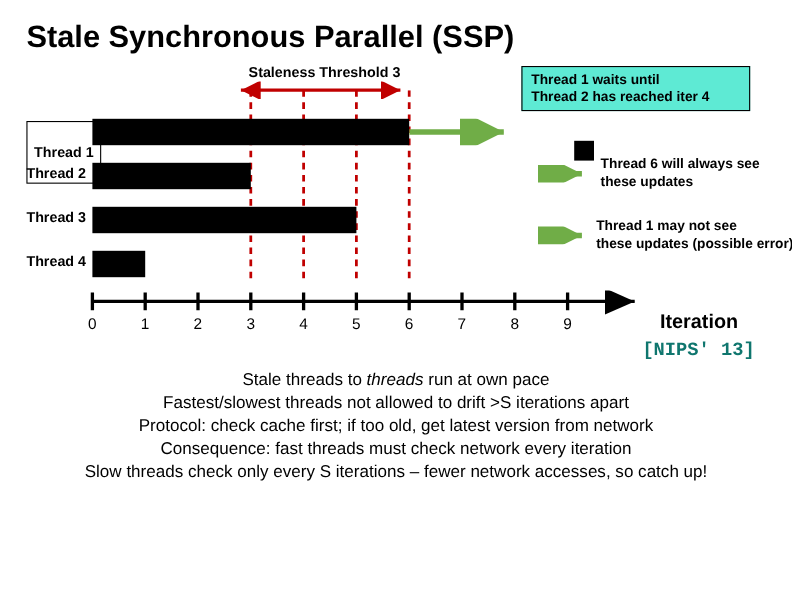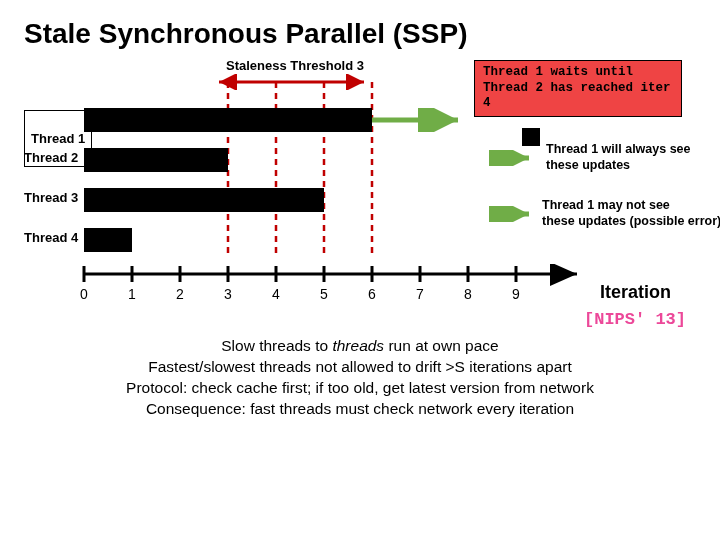--- a/index.html
+++ b/index.html
@@ -44,22 +44,21 @@
     height: 24px;
     background: #000;
   }
   .box-note {
     position: absolute;
     border: 1.5px solid #000;
     font-size: 12.5px;
     font-weight: 700;
     padding: 4px 8px;
     line-height: 1.25;
-    background: #ef4444;
-    font-family: Liberation Mono, monospace;
+    background: #5eead4;
   }
   .legend-text {
     position: absolute;
     font-size: 12.5px;
     font-weight: 700;
     line-height: 1.25;
   }
   .legend-sq {
     position: absolute;
     width: 18px;
@@ -69,21 +68,21 @@
   .iter-label {
     position: absolute;
     font-size: 18px;
     font-weight: 700;
   }
   .nips {
     position: absolute;
     font-family: "Courier New", monospace;
     font-size: 17px;
     font-weight: 700;
-    color: #ec4899;
+    color: #0f766e;
   }
   .body-text {
     text-align: center;
     font-size: 15.5px;
     line-height: 1.35;
     margin-top: -2px;
   }
   .body-text .em { font-style: italic; }
   svg { position: absolute; }
 </style>
@@ -134,21 +133,21 @@
         <path d="M0,0 L8,4 L0,8 Z" fill="#70ad47"></path>
       </marker>
     </defs>
     <line x1="0" y1="12" x2="86" y2="12" stroke="#70ad47" stroke-width="5" marker-end="url(#gArr)"></line>
   </svg>
 
   <div class="legend-sq" style="left:498px; top:70px;"></div>
   <svg style="left:465px; top:92px; width:48px; height:16px;">
     <line x1="2" y1="8" x2="40" y2="8" stroke="#70ad47" stroke-width="5" marker-end="url(#gArr)"></line>
   </svg>
-  <div class="legend-text" style="left:522px; top:84px; white-space:pre-line;">Thread 1 will always see
+  <div class="legend-text" style="left:522px; top:84px; white-space:pre-line;">Thread 6 will always see
 these updates</div>
 
   <svg style="left:465px; top:148px; width:48px; height:16px;">
     <line x1="2" y1="8" x2="40" y2="8" stroke="#70ad47" stroke-width="5" marker-end="url(#gArr)"></line>
   </svg>
   <div class="legend-text" style="left:518px; top:140px; width:180px; white-space:pre-line;">Thread 1 may not see
 these updates (possible error)</div>
 
   <svg style="left:48px; top:206px; width:520px; height:30px;">
     <defs>
@@ -179,17 +178,18 @@
   <div style="position:absolute; top:228px; left:392px; font-size:14px;">7</div>
   <div style="position:absolute; top:228px; left:440px; font-size:14px;">8</div>
   <div style="position:absolute; top:228px; left:488px; font-size:14px;">9</div>
 
   <div class="iter-label" style="left:560px; top:224px;margin-left:16px;">Iteration</div>
 
   <div class="nips" style="left:560px; top:252px;">[NIPS' 13]</div>
 </div>
 
 <div class="body-text">
-  <span>Slow threads to </span><span class="em">threads</span><span> run at own pace</span><br>
+  <span>Stale threads to </span><span class="em">threads</span><span> run at own pace</span><br>
   <span>Fastest/slowest threads not allowed to drift &gt;S iterations apart</span><br>
   <span>Protocol: check cache first; if too old, get latest version from network</span><br>
   <span>Consequence: fast threads must check network every iteration</span><br>
+  <span>Slow threads check only every S iterations – fewer network accesses, so catch up!</span>
 </div>
 
 </body></html>

